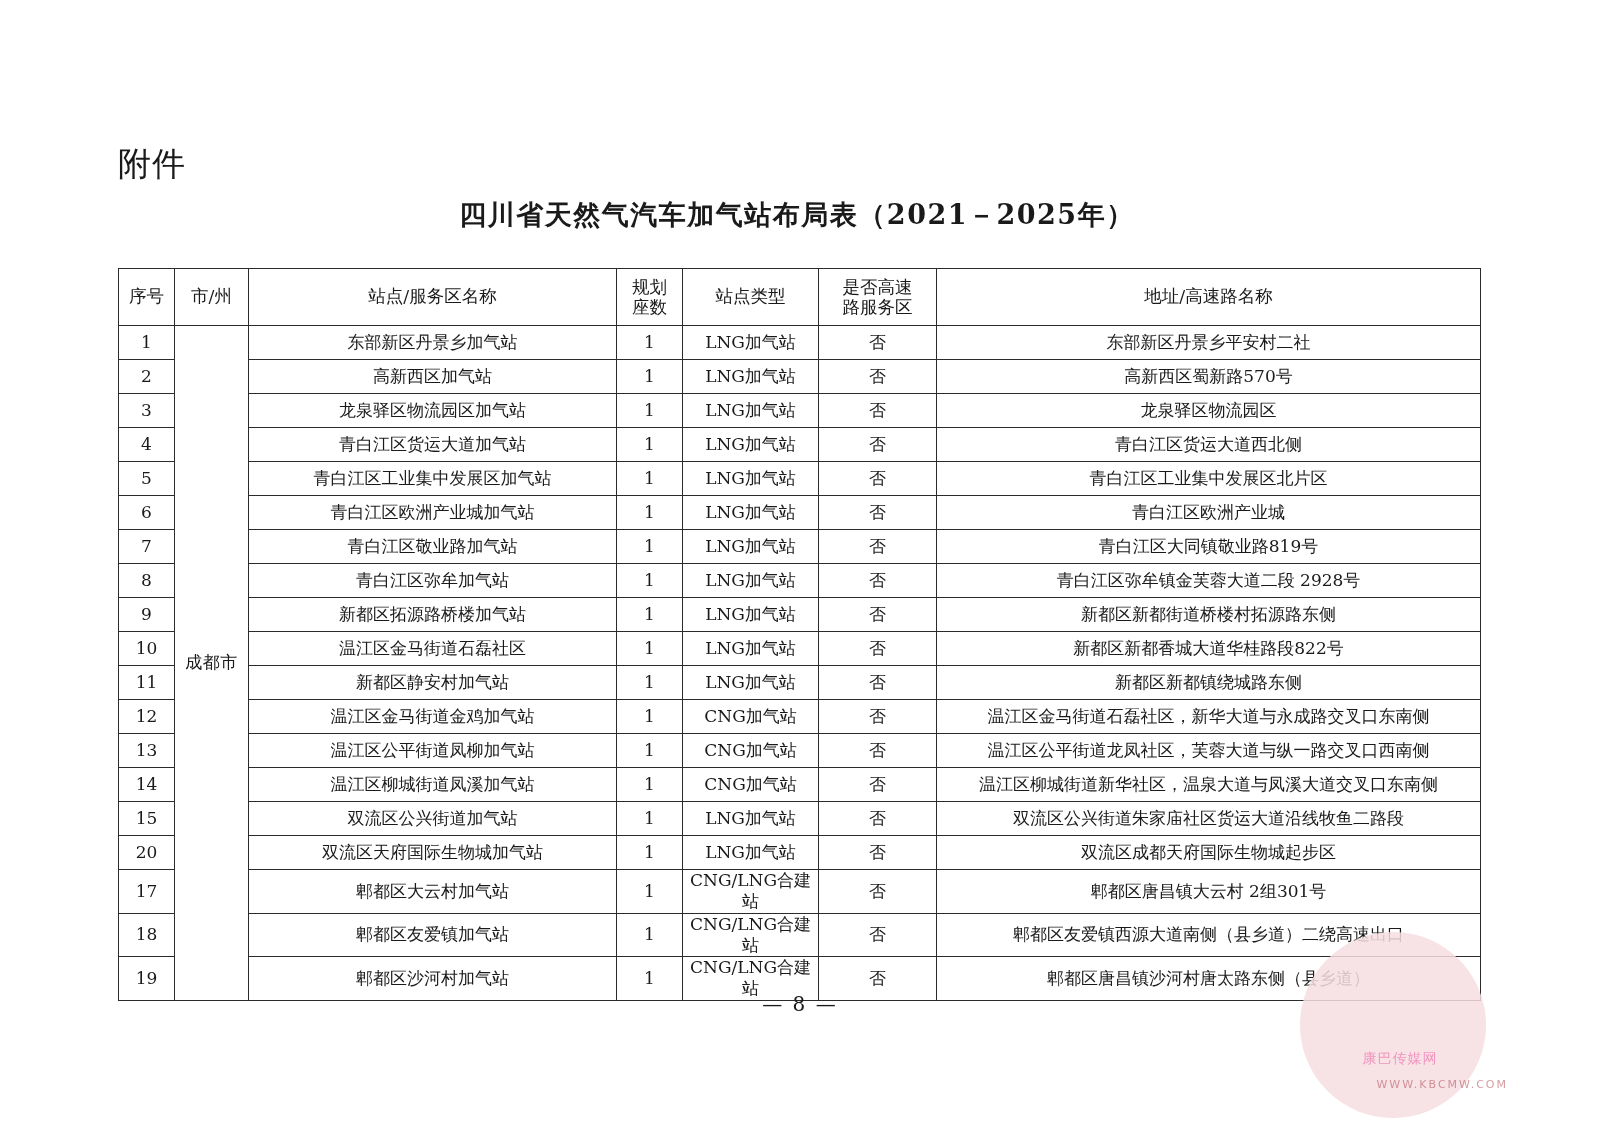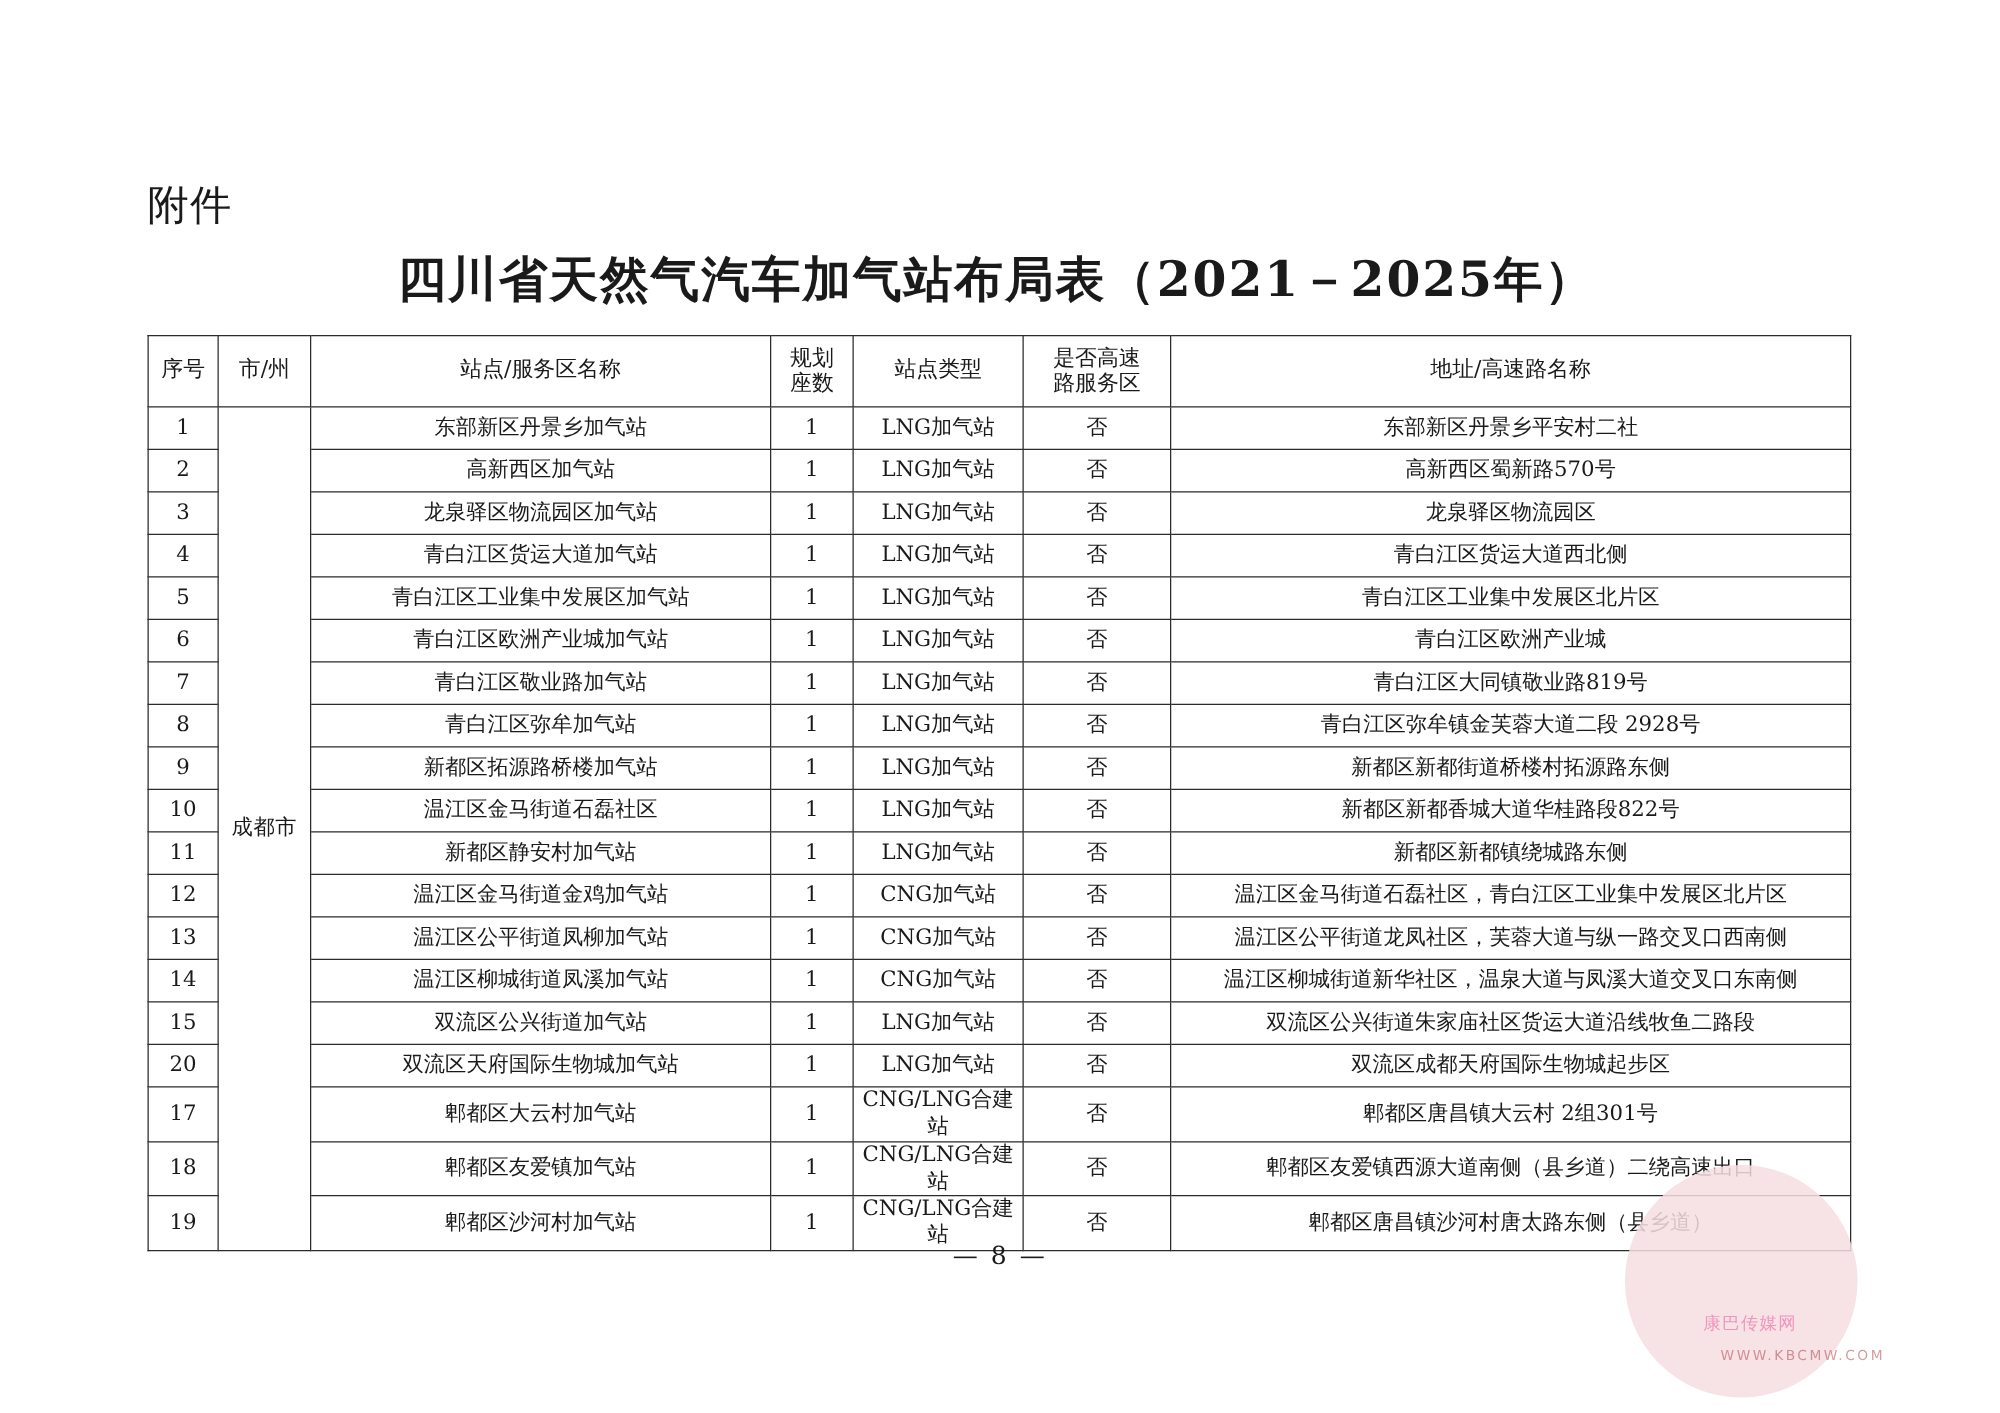--- a/index.html
+++ b/index.html
@@ -27,21 +27,21 @@
     font-family: "DejaVu Serif", "Liberation Serif", serif;
     font-weight: 400;
     letter-spacing: 1px;
   }
   .doc-title {
     position: absolute;
     left: 0;
     right: 6px;
     top: 197px;
     text-align: center;
-    font-size: 39px;
+    font-size: 27px;
     font-weight: bold;
     letter-spacing: 1.5px;
     font-family: "DejaVu Serif", "Liberation Serif", serif;
   }
   .table-wrap {
     position: absolute;
     left: 118px;
     top: 268px;
     width: 1362px;
   }
@@ -275,21 +275,21 @@
             <td>LNG加气站</td>
             <td>否</td>
             <td>新都区新都镇绕城路东侧</td>
           </tr>
           <tr>
             <td>12</td>
             <td>温江区金马街道金鸡加气站</td>
             <td>1</td>
             <td>CNG加气站</td>
             <td>否</td>
-            <td>温江区金马街道石磊社区，青白江区工业集中发展区北片区</td>
+            <td>温江区金马街道石磊社区，新华大道与永成路交叉口东南侧</td>
           </tr>
           <tr>
             <td>13</td>
             <td>温江区公平街道凤柳加气站</td>
             <td>1</td>
             <td>CNG加气站</td>
             <td>否</td>
             <td>温江区公平街道龙凤社区，芙蓉大道与纵一路交叉口西南侧</td>
           </tr>
           <tr>

